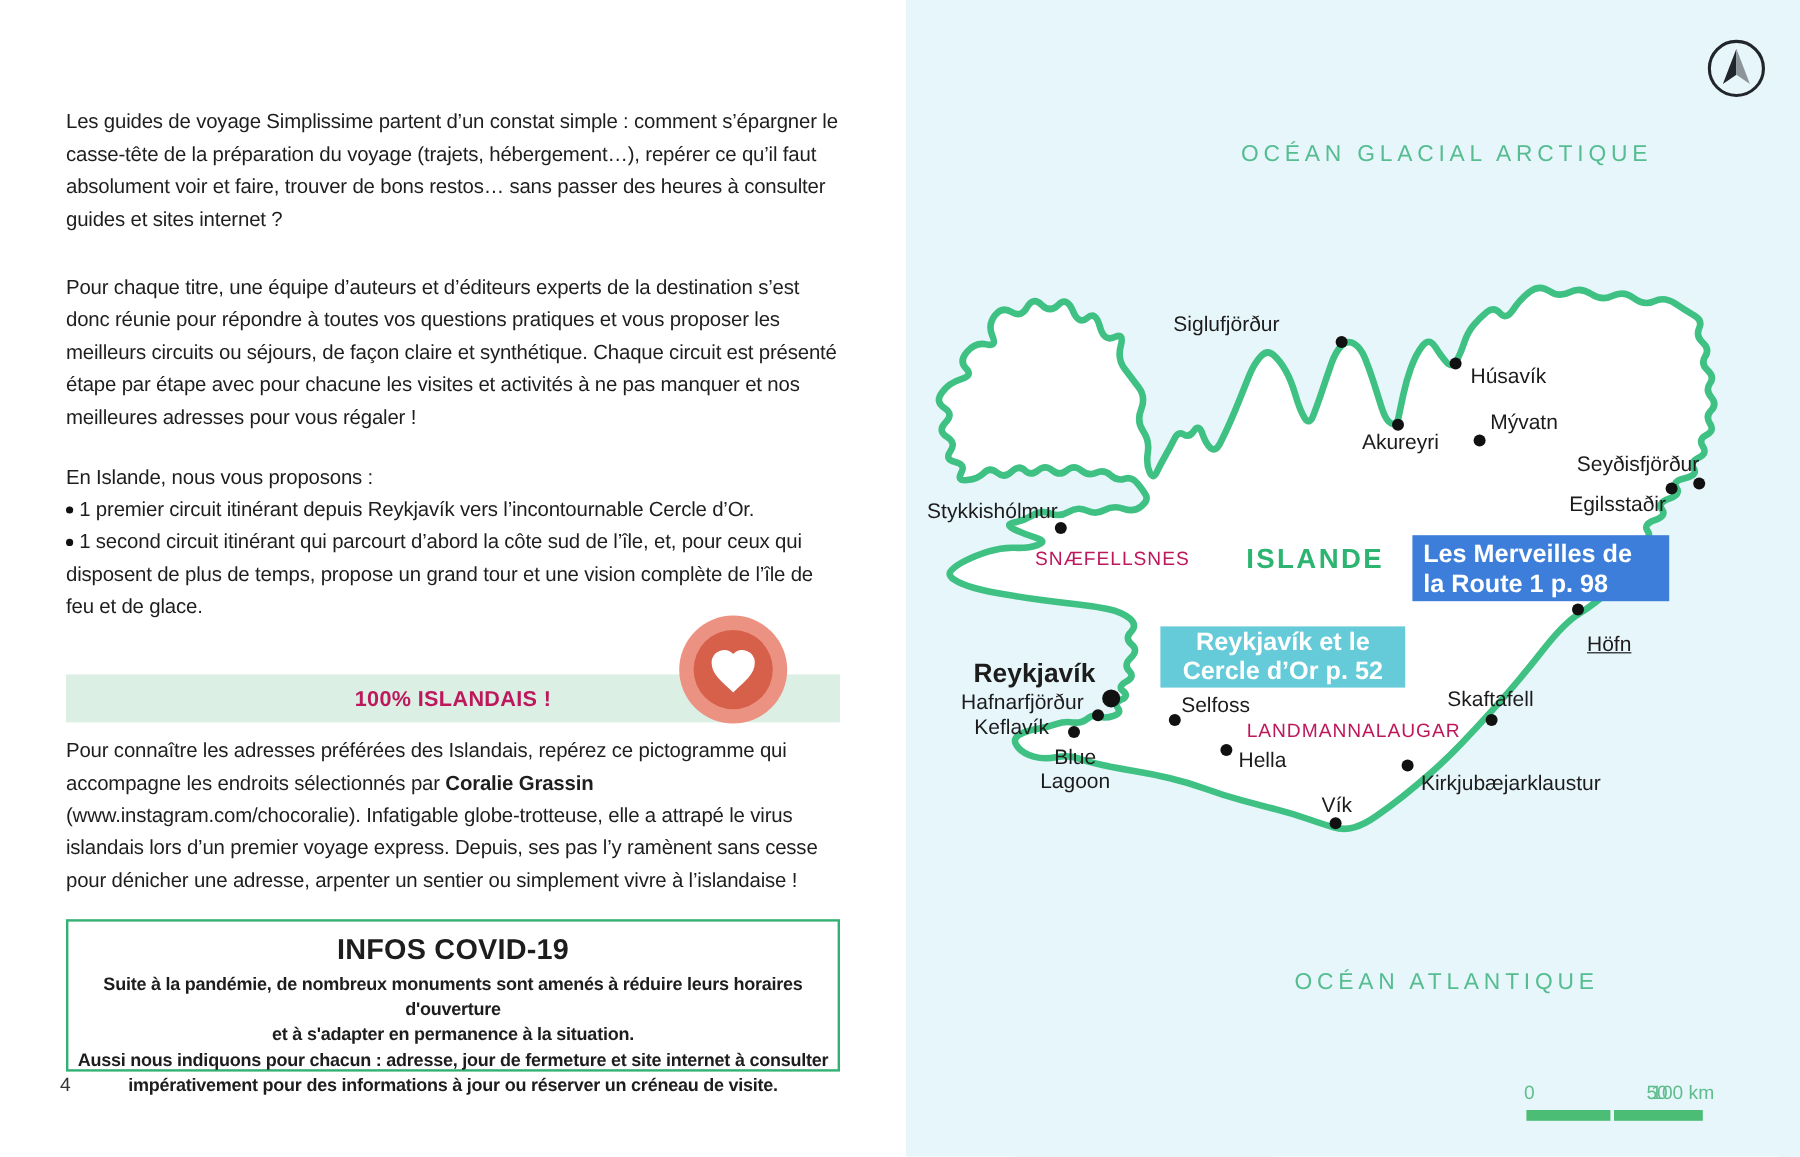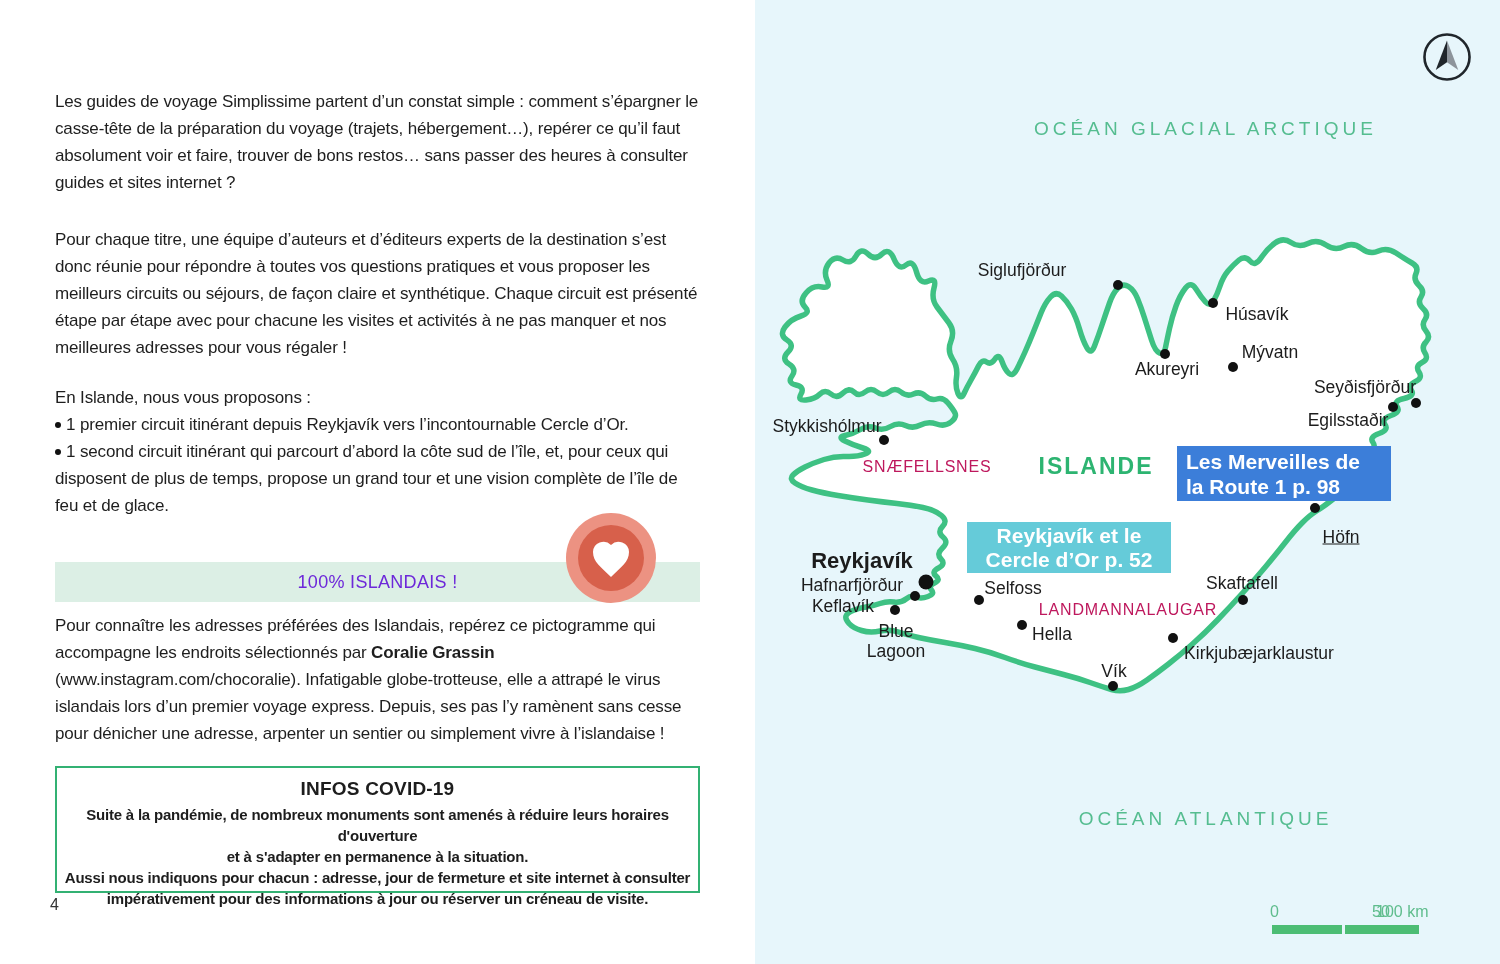--- a/index.html
+++ b/index.html
@@ -5,24 +5,24 @@
   * { margin:0; padding:0; box-sizing:border-box; }
   html,body { width:1500px; height:964px; }
   body { font-family:"Liberation Sans", sans-serif; color:#1d1d1d; background:#fff; overflow:hidden; }
   .spread { position:relative; width:1500px; height:964px; background:#fff; }
 
   
   .page-left { position:absolute; left:0; top:0; width:755px; height:964px; background:#fff; }
   .body-text { position:absolute; left:55px; width:648px; font-size:17px; line-height:27px; letter-spacing:-0.15px; color:#1e1e1e; }
   .blt { display:inline-block; width:6px; height:6px; border-radius:50%; background:#111; margin-right:5px; vertical-align:2px; }
   .band { position:absolute; left:55px; top:562px; width:645px; height:40px; background:#dcefe5; }
-  .band-title { width:100%; text-align:center; font-weight:normal; font-size:18px; letter-spacing:0.3px; line-height:40px; color:#6d28d9; }
+  .band-title { width:100%; text-align:center; font-weight:bold; font-size:18px; letter-spacing:0.3px; line-height:40px; color:#be185d; }
   .heart-badge { position:absolute; left:565px; top:511px; width:92px; height:94px; }
   .covid-box { position:absolute; left:55px; top:766px; width:645px; height:127px; border:2px solid #33b173; background:#fff; padding-top:10px; }
-  .covid-title { text-align:center; font-weight:bold; font-size:19px; letter-spacing:0.2px; margin-bottom:4px; }
+  .covid-title { text-align:center; font-weight:bold; font-size:24px; letter-spacing:0.2px; margin-bottom:4px; }
   .covid-line { text-align:center; font-weight:bold; font-size:15px; line-height:21px; letter-spacing:-0.2px; }
   .page-num { position:absolute; left:50px; top:896px; font-size:16px; color:#333; }
 
   
   .page-right { position:absolute; left:755px; top:0; width:745px; height:964px; background:#e7f6fb; }
   .ocean-label { position:absolute; left:0; width:901px; text-align:center; color:#55bd90; font-size:19px; letter-spacing:4px; }
   #coast-svg { position:absolute; left:10px; top:215px; }
   .city-label { position:absolute; transform:translate(-50%,-50%); font-size:17.5px; color:#1c1c1c; white-space:nowrap; }
   .city-label.bold { font-weight:bold; font-size:22px; }
   .region-label { position:absolute; transform:translate(-50%,-50%); font-size:16px; letter-spacing:0.8px; color:#be185d; white-space:nowrap; }

